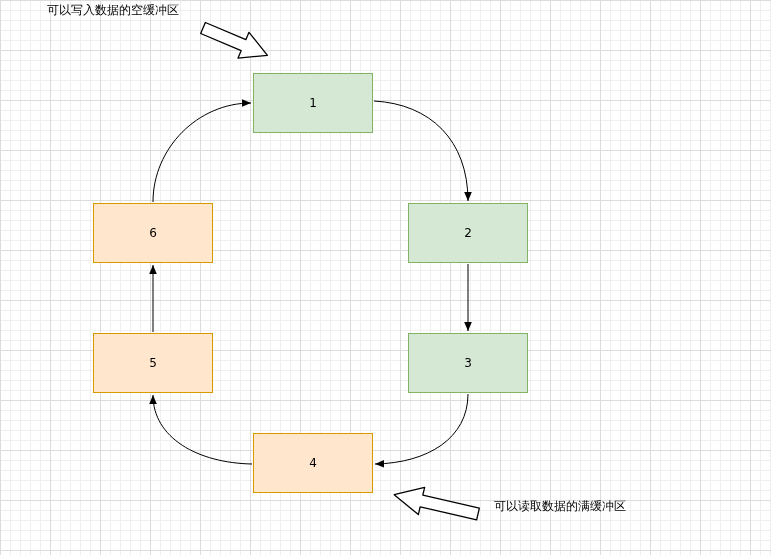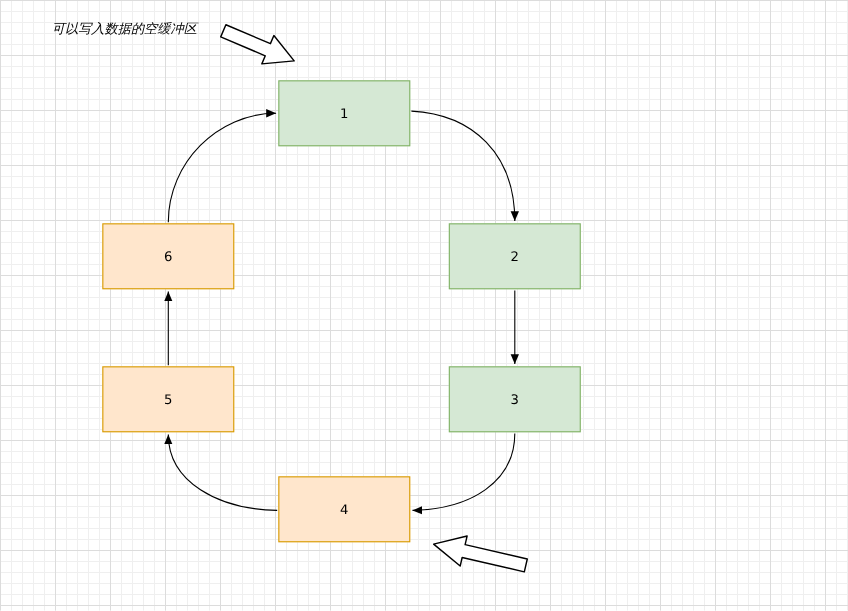--- a/index.html
+++ b/index.html
@@ -47,21 +47,21 @@
   #node-3 { left: 408px; top: 333px; }
   #node-4 { left: 253px; top: 433px; }
   #node-5 { left: 93px;  top: 333px; }
   #node-6 { left: 93px;  top: 203px; }
   .annotation {
     position: absolute;
     font-size: 12px;
     color: #000;
     white-space: nowrap;
   }
-  #annotation-write { left: 47px;  top: 18px; font-style: italic; }
+  #annotation-write { left: 47px;  top: 2px; }
   #annotation-read  { left: 494px; top: 498px; }
   .edge { fill: none; stroke: #000; stroke-width: 1; }
   .block-arrow { fill: #ffffff; stroke: #000; stroke-width: 1.3; stroke-linejoin: round; }
 </style>
 </head>
 <body>
 
 <div class="canvas">
 
   <svg class="overlay" viewBox="0 0 771 555" xmlns="http://www.w3.org/2000/svg">
@@ -95,14 +95,15 @@
     <span>4</span>
   </div>
   <div class="node orange" id="node-5">
     <span>5</span>
   </div>
   <div class="node orange" id="node-6">
     <span>6</span>
   </div>
 
   <div class="annotation" id="annotation-write">可以写入数据的空缓冲区</div>
+  <div class="annotation" id="annotation-read">可以读取数据的满缓冲区</div>
 
 </div>
 
 </body></html>

